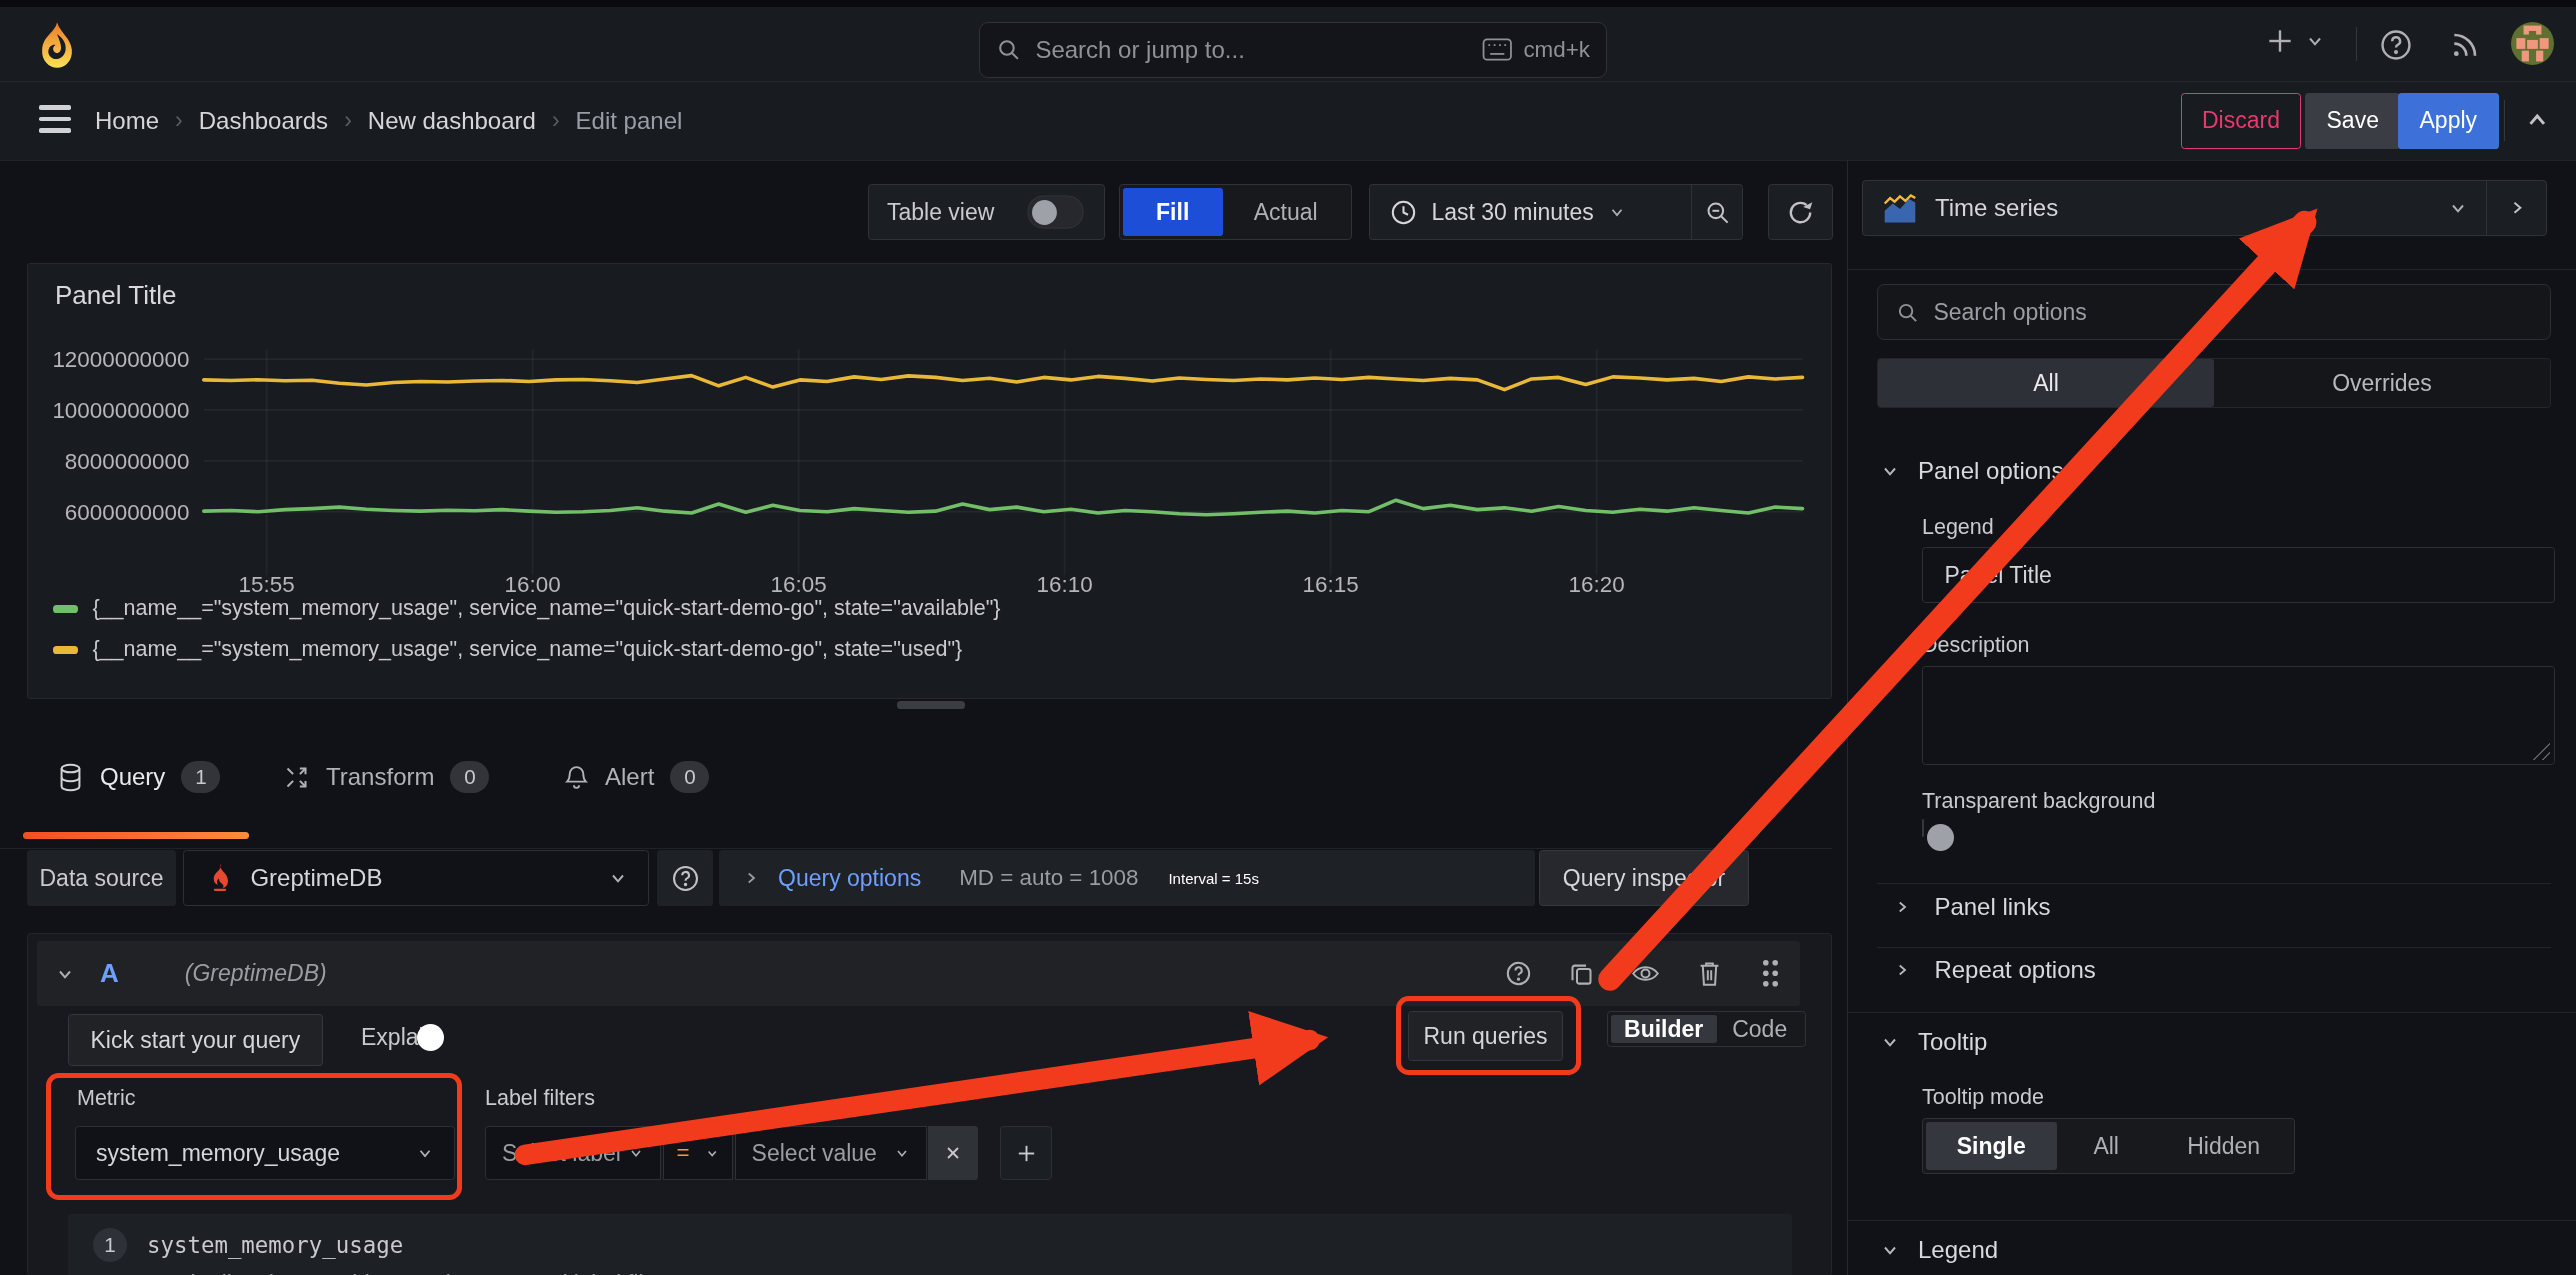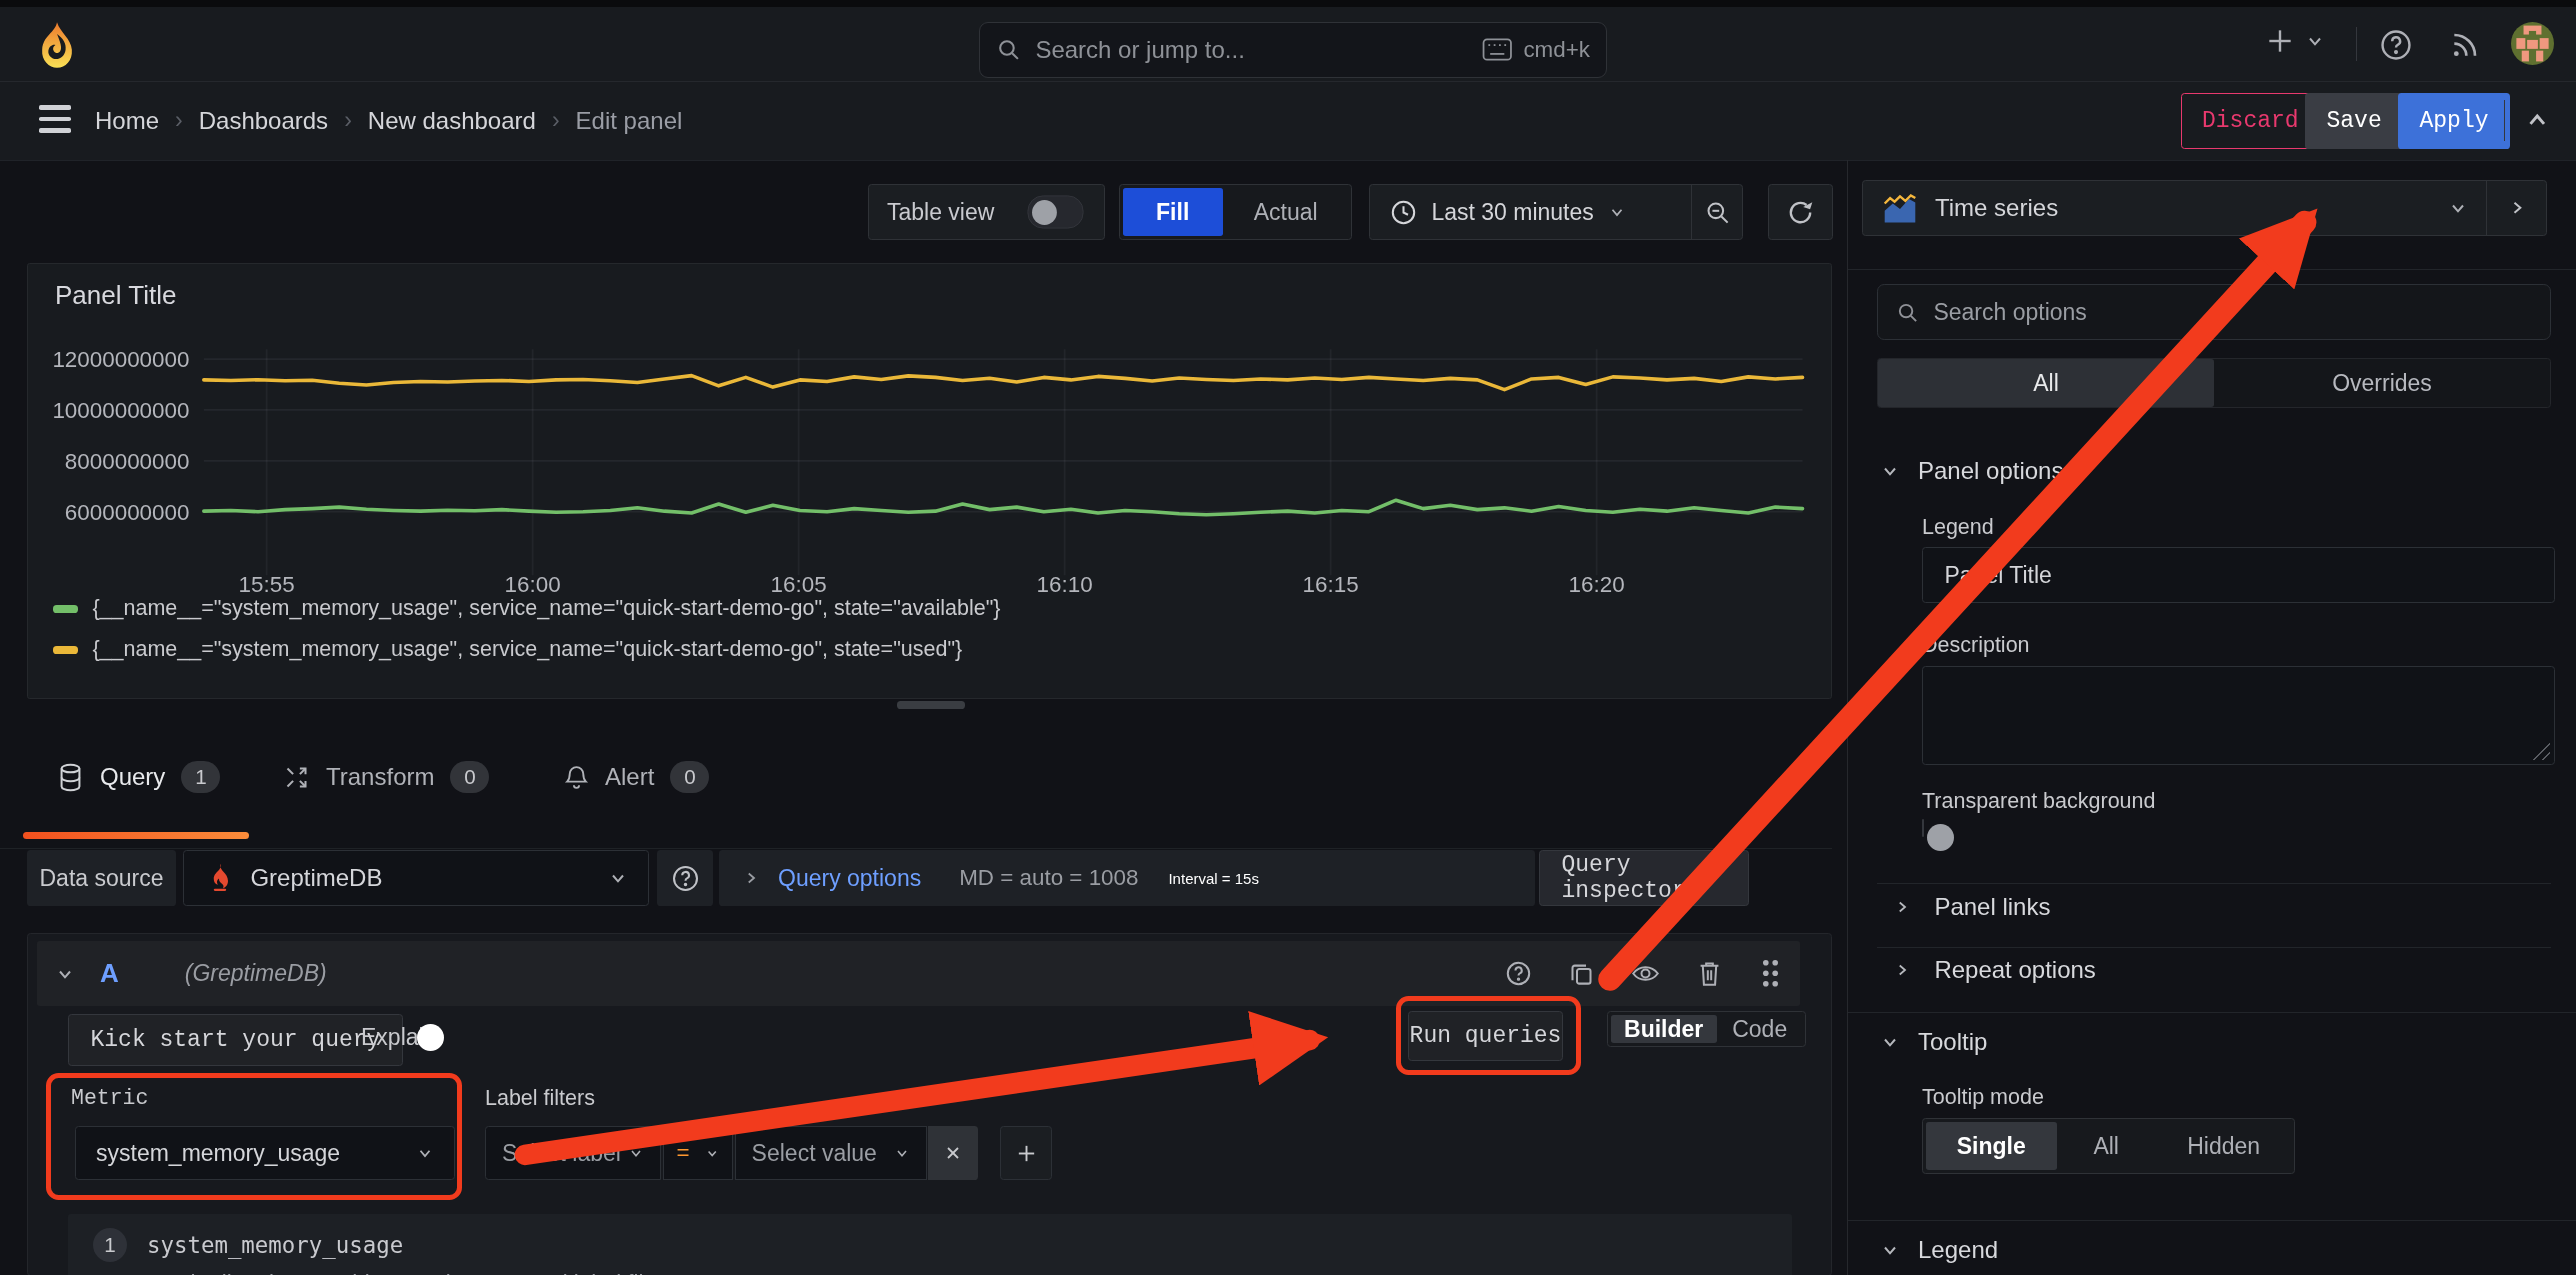--- a/index.html
+++ b/index.html
@@ -15,21 +15,21 @@
   .crumbbar{left:0;top:82px;width:2576px;height:78px;background:#181b1f;border-bottom:0.9px solid #202329;}
   .searchbox{left:979px;top:14.4px;width:628px;height:56px;background:#13151a;border:0.9px solid #2f3237;
              border-radius:9px;display:flex;align-items:center;padding:0 16px;box-sizing:border-box;gap:14.4px;}
   .searchtxt{color:#8e9197;font-size:24px;flex:1;}
   .shortcut{color:#8e9197;font-size:22.4px;display:flex;align-items:center;gap:10.8px;}
 
   .crumb{font-size:24px;color:#d5d6da;}
   .crumb-sep{font-size:23px;color:#5a5e66;margin:0 16px;}
   .crumb-dim{color:#9a9da5;}
 
-  .btn{display:flex;align-items:center;justify-content:center;border-radius:3.6px;font-size:23px;height:56px;box-sizing:border-box;font-family:Liberation Mono, monospace;}
+  .btn{display:flex;align-items:center;justify-content:center;border-radius:3.6px;font-size:23px;height:56px;box-sizing:border-box;}
   .btn-discard{border:1.8px solid #e8396e;color:#e8396e;background:transparent;padding:0 20px;}
   .btn-save{background:#3a3d44;color:#fff;padding:0 21.5px;}
   .btn-apply{background:#3d71d9;color:#fff;padding:0 21.5px;}
   .btn-sec{background:#202226;border:0.9px solid #34373d;color:#d5d6da;padding:0 21.5px;}
 
   
   .chipbox{background:#1b1e22;border:0.9px solid #2f3237;border-radius:3.6px;height:56px;box-sizing:border-box;display:flex;align-items:center;}
   .seg-group{background:#17191d;border:0.9px solid #2f3237;border-radius:3.6px;display:flex;align-items:stretch;box-sizing:border-box;}
   .seg{display:flex;align-items:center;justify-content:center;font-size:23px;color:#aeb0b6;}
   .seg-on{background:#34373d;color:#fff;font-weight:700;border-radius:2.7px;}
@@ -415,21 +415,21 @@
     <span class="abs" style="left:333px;top:90px;font-size:23px;color:#c9cace;">Explain</span>
     <span class="abs toggle toggle-on" style="left:420px;top:86px;"><span class="knob"></span></span>
 
     <div class="abs btn btn-sec" style="left:1380px;top:77px;height:50px;width:155px;padding:0;">Run queries</div>
     <div class="abs seg-group" style="left:1579px;top:77px;height:36px;padding:2.7px;">
       <span class="seg seg-on" style="width:106px;">Builder</span>
       <span class="seg" style="width:86px;">Code</span>
     </div>
 
     
-    <span class="abs sb-label" style="left:43px;top:152px;font-family:Liberation Mono, monospace;">Metric</span>
+    <span class="abs sb-label" style="left:49px;top:152px;">Metric</span>
     <div class="abs input" style="left:47px;top:192px;width:380px;height:54px;padding:0 20px;">
       <span style="flex:1;">system_memory_usage</span>
       <span class="chev">
         <svg width="18" height="18" viewBox="0 0 24 24" fill="none" stroke="#aeb0b6" stroke-width="2.4">
             <polyline points="6,9 12,16 18,9"></polyline>
           </svg>
       </span>
     </div>
 
     <span class="abs sb-label" style="left:457px;top:152px;">Label filters</span>

